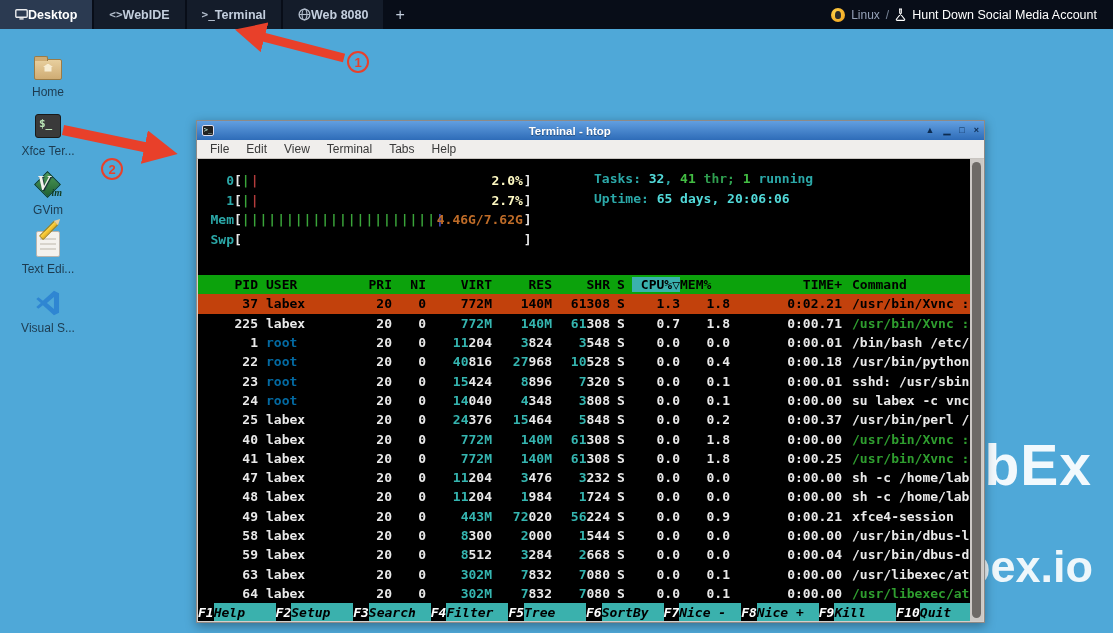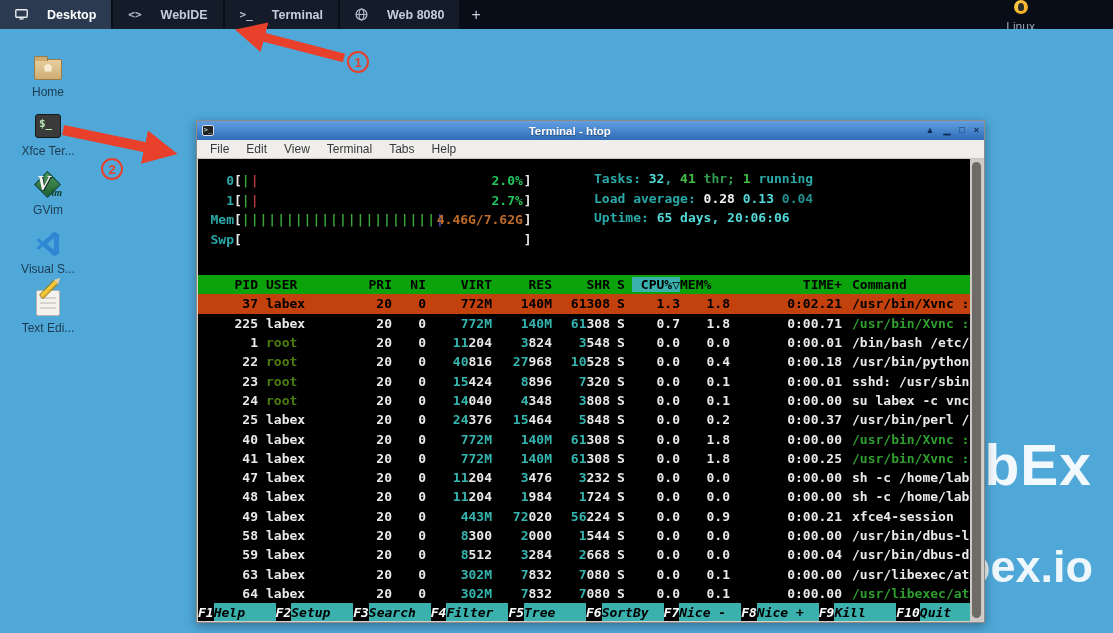--- a/index.html
+++ b/index.html
@@ -4,28 +4,28 @@
 <style>
   * { margin:0; padding:0; box-sizing:border-box; }
   html,body { width:1113px; height:633px; overflow:hidden; background:#000; }
   body { font-family:"Liberation Sans", sans-serif; position:relative; }
   .screen { position:absolute; inset:0; }
 
   
   .topbar { position:absolute; left:0; top:0; width:1113px; height:29px; background:#080d18;
             display:flex; align-items:stretch; }
   .tabs { display:flex; align-items:stretch; }
-  .tab { display:flex; align-items:center; gap:19px; padding:0 15px; background:#141c2a;
+  .tab { display:flex; align-items:center; gap:0; padding:0 15px; background:#141c2a;
          color:#c3cedd; font-size:12.5px; font-weight:bold; margin-right:2px; cursor:pointer; }
   .tab.active { background:#2b3a51; color:#ffffff; }
   .tab .ticon { display:flex; align-items:center; font-family:"DejaVu Sans Mono", monospace;
                 font-size:11px; font-weight:bold; opacity:.9; }
   .newtab { color:#c3cedd; font-size:16px; display:flex; align-items:center; padding:0 10px; cursor:pointer; }
-  .env { margin-left:auto; display:flex; align-items:center; gap:6px; padding-right:0px;
-         color:#96a2b8; font-size:12px; white-space:nowrap; overflow:hidden;flex-direction:column; }
+  .env { margin-left:auto; display:flex; align-items:center; gap:6px; padding-right:16px;
+         color:#96a2b8; font-size:12px; white-space:nowrap; overflow:hidden; }
   .linux-badge { width:14px; height:14px; border-radius:50%; background:radial-gradient(circle at 35% 35%, #ffd24a, #ee9d17);
                  display:inline-block; position:relative; flex:0 0 auto; }
   .linux-badge::after { content:""; position:absolute; left:4px; top:3px; width:6px; height:8px;
                  background:#2b2b2b; border-radius:50% 50% 40% 40%; }
   .env .sep { color:#7a8699; }
   .env .lab-title { color:#ffffff; font-weight:normal; font-size:12.5px; }
 
   
   .desktop { position:absolute; left:0; top:29px; width:1113px; height:604px; background:#4fa8d8; }
 
@@ -87,37 +87,37 @@
 
   
   .htop-head { display:flex; padding:12px 0 0 10px; flex:0 0 auto; }
   .meters { width:342px; flex:0 0 auto; }
   .mline { display:flex; height:19.5px; align-items:center; }
   .mlabel { width:26px; text-align:right; color:#2ba8a8; }
   .brk { color:#e9e9e9; }
   .mbar { width:282px; position:relative; display:flex; align-items:center; overflow:hidden; letter-spacing:1px; }
   .mbar .val { position:absolute; right:1px; letter-spacing:0; }
   .c-green { color:#3aa53a; } .c-red { color:#b43c3c; } .c-blue { color:#4650c8; }
-  .c-gray { color:#22c55e; } .c-orange { color:#bf6c28; }
+  .c-gray { color:#fef9c3; } .c-orange { color:#bf6c28; }
   .summary { margin-left:44px; }
   .sline { height:19.5px; white-space:pre; }
   .cy { color:#2ba8a8; } .cyb { color:#52d9d9; } .cyd { color:#238f8f; }
   .gnb { color:#43bd43; } .gn { color:#2f9e4f; } .wh { color:#f2f2f2; }
 
   
   .ptable { margin-top:26px; flex:0 0 auto; }
   .prow { display:grid; height:19.3px; align-items:center; overflow:hidden; white-space:pre;
           grid-template-columns:8px 52px 8px 86px 40px 34px 66px 60px 58px 22px 48px 50px 112px 1fr; }
   .prow > span { overflow:hidden; }
   .ra { text-align:right; } .ce { text-align:center; } .cmdcell { padding-left:10px; }
   .phead { background:#0ca20c; color:#000; }
   .phead .sortcell { background:#3ab1ad; }
   .prow.sel { background:#c2410c; }
   .prow.sel span, .prow.sel b { color:#000 !important; }
-  .u-root { color:#4d7c0f; } .u-labex { color:#e9e9e9; }
+  .u-root { color:#0369a1; } .u-labex { color:#e9e9e9; }
   .memnum b { color:#35b5b0; font-weight:bold; }
   .cmd-green { color:#2f9e2f; } .cmd-norm { color:#e9e9e9; }
 
   
   .fkeys { margin-top:auto; display:flex; height:19px; align-items:stretch; flex:0 0 auto; }
   .fk { display:flex;font-style:italic; }
   .fk .k { color:#fff; background:#000; white-space:pre; display:flex; align-items:center; }
   .fk .a { color:#000; background:#3ab1ad; white-space:pre; display:flex; align-items:center; flex:1; }
   .fk { flex:1; }
   .fk:last-child { flex:0.95; }
@@ -202,36 +202,36 @@
             <div class="art-gvim">
               <div class="diamond"></div>
               <div class="v">V</div>
               <div class="im">im</div>
             </div>
           </div>
           <div class="lbl">GVim</div>
         </div>
         <div class="dicon">
           <div class="art">
-            <svg width="26" height="26" viewBox="0 0 24 24">
-              <path fill="#2f86d2" d="M17.5 0.8 L22.2 3 V21 L17.5 23.2 L7.3 14.1 L3.1 17.3 L1.2 15.7 L5.4 12 L1.2 8.3 L3.1 6.7 L7.3 9.9 Z M17.5 6.5 L11 12 L17.5 17.5 Z"></path>
-            </svg>
-          </div>
-          <div class="lbl">Visual S...</div>
-        </div>
-        <div class="dicon">
-          <div class="art">
             <div class="art-edit">
               <i style="top:6px"></i>
               <i style="top:11px"></i>
               <i style="top:16px"></i>
               <div class="art-pencil"></div>
             </div>
           </div>
           <div class="lbl">Text Edi...</div>
+        </div>
+        <div class="dicon">
+          <div class="art">
+            <svg width="26" height="26" viewBox="0 0 24 24">
+              <path fill="#2f86d2" d="M17.5 0.8 L22.2 3 V21 L17.5 23.2 L7.3 14.1 L3.1 17.3 L1.2 15.7 L5.4 12 L1.2 8.3 L3.1 6.7 L7.3 9.9 Z M17.5 6.5 L11 12 L17.5 17.5 Z"></path>
+            </svg>
+          </div>
+          <div class="lbl">Visual S...</div>
         </div>
       </div>
 
     <div class="window" style="top: 91px;">
       <div class="titlebar">
         <span class="wicon">&gt;_</span>
         <span class="title">Terminal - htop</span>
         <span class="controls" id="win-controls">
             <span>▲</span>
             <span>▁</span>
@@ -285,21 +285,20 @@
                   <span class="mlabel">Swp</span>
                   <span class="brk">[</span>
                   <span class="mbar">
                     <span class="val c-gray">0K/0K</span>
                   </span>
                   <span class="brk">]</span>
                 </div>
               </div>
             <div class="summary" id="summary">
                 <div class="sline"><span class="cy">Tasks: </span><span class="cyb">32</span><span class="cy">, </span><span class="gnb">41</span><span class="gn"> thr; </span><span class="gnb">1</span><span class="cy"> running</span></div>
-                <div class="sline"><span class="cy">Load average: </span><span class="wh">0.28 </span><span class="cyb">0.13 </span><span class="cyd">0.04</span></div>
                 <div class="sline"><span class="cy">Uptime: </span><span class="cyb">65 days, 20:06:06</span></div>
               </div>
           </div>
           <div class="ptable" id="ptable">
               <div class="prow phead"><span></span><span class="ra">PID</span><span></span><span>USER</span><span class="ra">PRI</span><span class="ra">NI</span><span class="ra">VIRT</span><span class="ra">RES</span><span class="ra">SHR</span><span class="ce">S</span><span class="ra sortcell">CPU%▽</span><span>MEM%</span><span class="ra">TIME+</span><span class="cmdcell">Command</span></div>
               <div class="prow sel"><span></span><span class="ra">37</span><span></span><span class="u-labex">labex</span><span class="ra">20</span><span class="ra">0</span><span class="ra memnum"><b>772M</b></span><span class="ra memnum"><b>140M</b></span><span class="ra memnum"><b>61</b>308</span><span class="ce">S</span><span class="ra">1.3</span><span class="ra">1.8</span><span class="ra">0:02.21</span><span class="cmdcell cmd-norm">/usr/bin/Xvnc :</span></div>
               <div class="prow"><span></span><span class="ra">225</span><span></span><span class="u-labex">labex</span><span class="ra">20</span><span class="ra">0</span><span class="ra memnum"><b>772M</b></span><span class="ra memnum"><b>140M</b></span><span class="ra memnum"><b>61</b>308</span><span class="ce">S</span><span class="ra">0.7</span><span class="ra">1.8</span><span class="ra">0:00.71</span><span class="cmdcell cmd-green">/usr/bin/Xvnc :</span></div>
               <div class="prow"><span></span><span class="ra">1</span><span></span><span class="u-root">root</span><span class="ra">20</span><span class="ra">0</span><span class="ra memnum"><b>11</b>204</span><span class="ra memnum"><b>3</b>824</span><span class="ra memnum"><b>3</b>548</span><span class="ce">S</span><span class="ra">0.0</span><span class="ra">0.0</span><span class="ra">0:00.01</span><span class="cmdcell cmd-norm">/bin/bash /etc/</span></div>
               <div class="prow"><span></span><span class="ra">22</span><span></span><span class="u-root">root</span><span class="ra">20</span><span class="ra">0</span><span class="ra memnum"><b>40</b>816</span><span class="ra memnum"><b>27</b>968</span><span class="ra memnum"><b>10</b>528</span><span class="ce">S</span><span class="ra">0.0</span><span class="ra">0.4</span><span class="ra">0:00.18</span><span class="cmdcell cmd-norm">/usr/bin/python</span></div>
               <div class="prow"><span></span><span class="ra">23</span><span></span><span class="u-root">root</span><span class="ra">20</span><span class="ra">0</span><span class="ra memnum"><b>15</b>424</span><span class="ra memnum"><b>8</b>896</span><span class="ra memnum"><b>7</b>320</span><span class="ce">S</span><span class="ra">0.0</span><span class="ra">0.1</span><span class="ra">0:00.01</span><span class="cmdcell cmd-norm">sshd: /usr/sbin</span></div>

